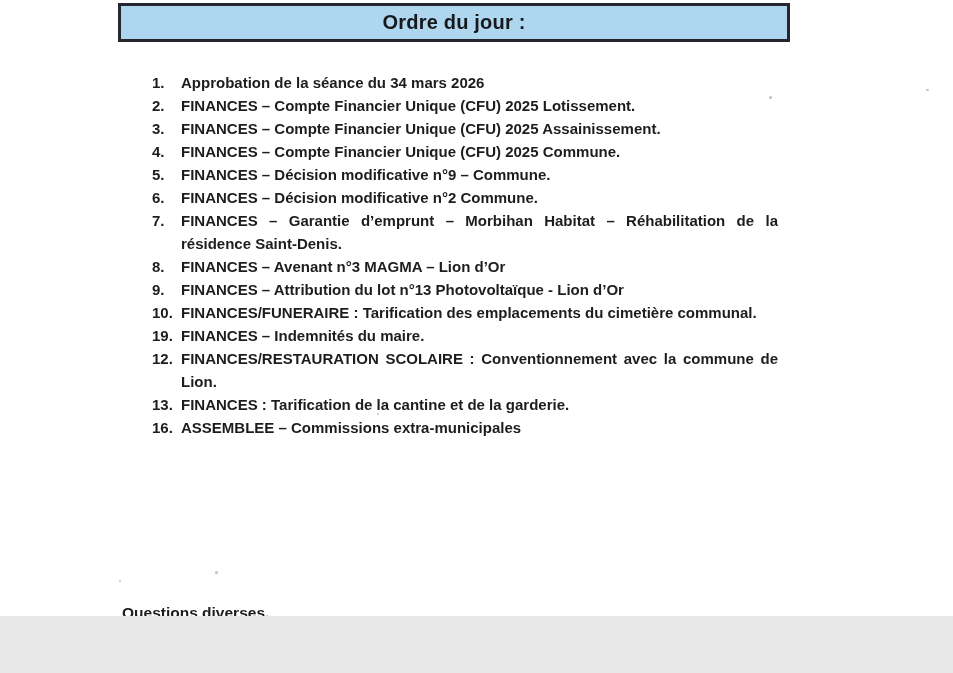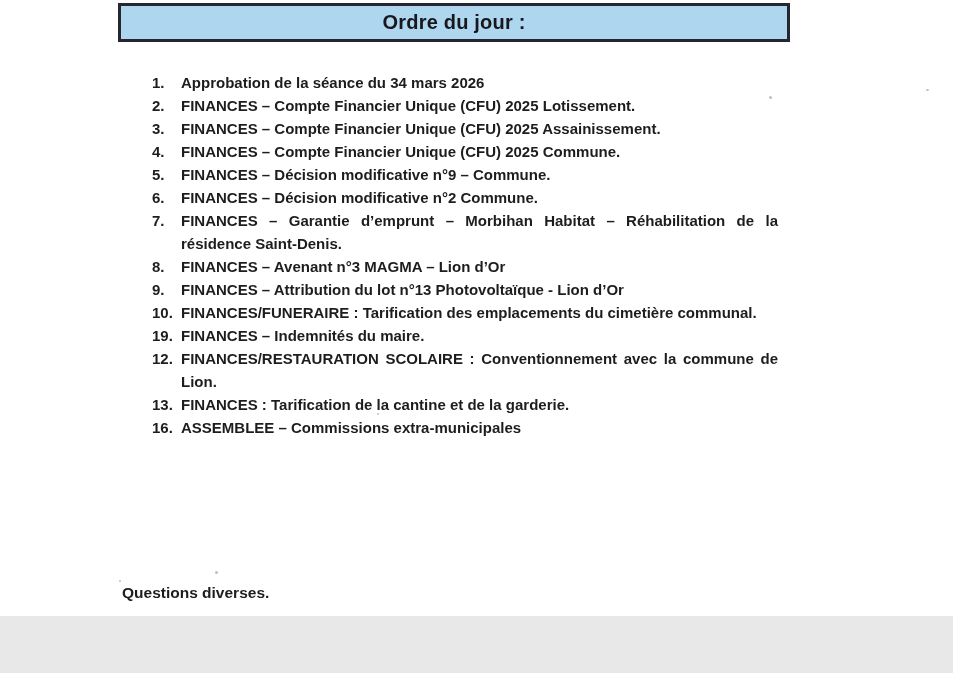--- a/index.html
+++ b/index.html
@@ -52,21 +52,21 @@
     flex: 1;
     text-align: justify;
   }
   .footer-line {
     position: absolute;
     left: 122px;
     font-size: 15.5px;
     font-weight: bold;
     color: #1d1d1d;
   }
-  .footer-questions { top: 584px; }
+  .footer-questions { top: 604px; }
   .footer-informations { top: 637px; margin-top: 44px; }
   .speck {
     position: absolute;
     background: #8a8a8a;
     border-radius: 50%;
     opacity: 0.55;
   }
 </style>
 </head>
 <body>

